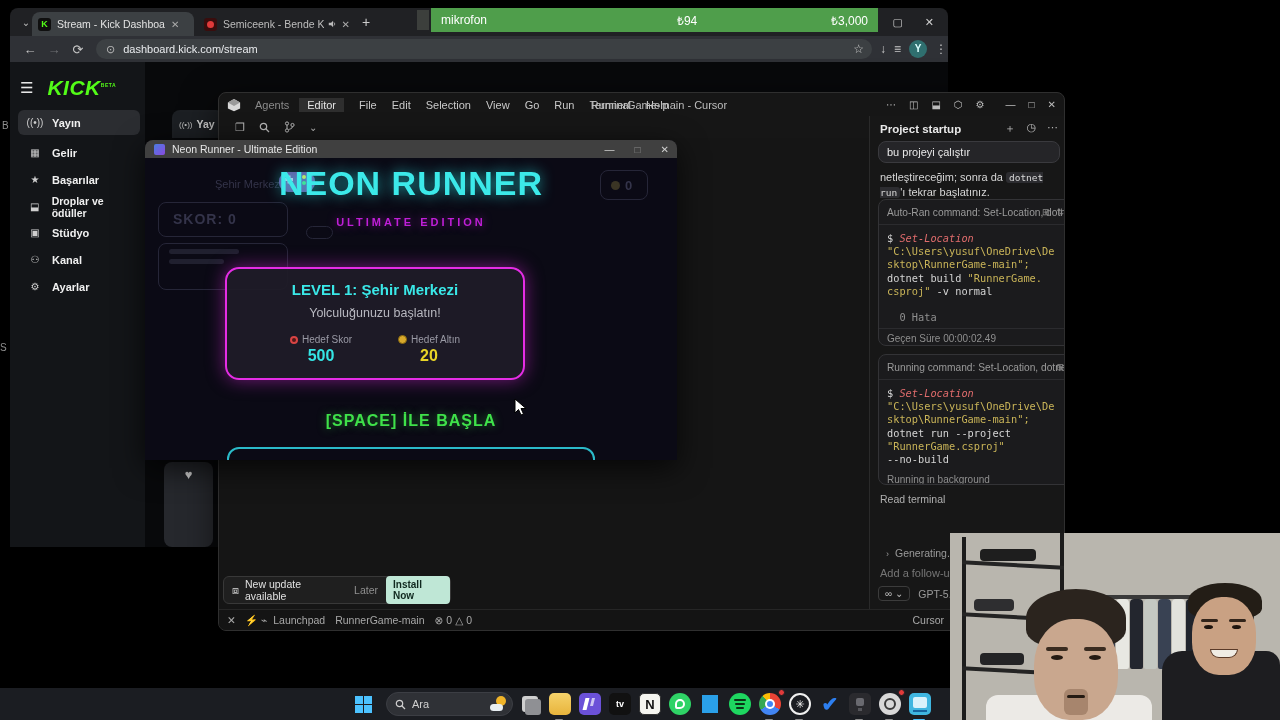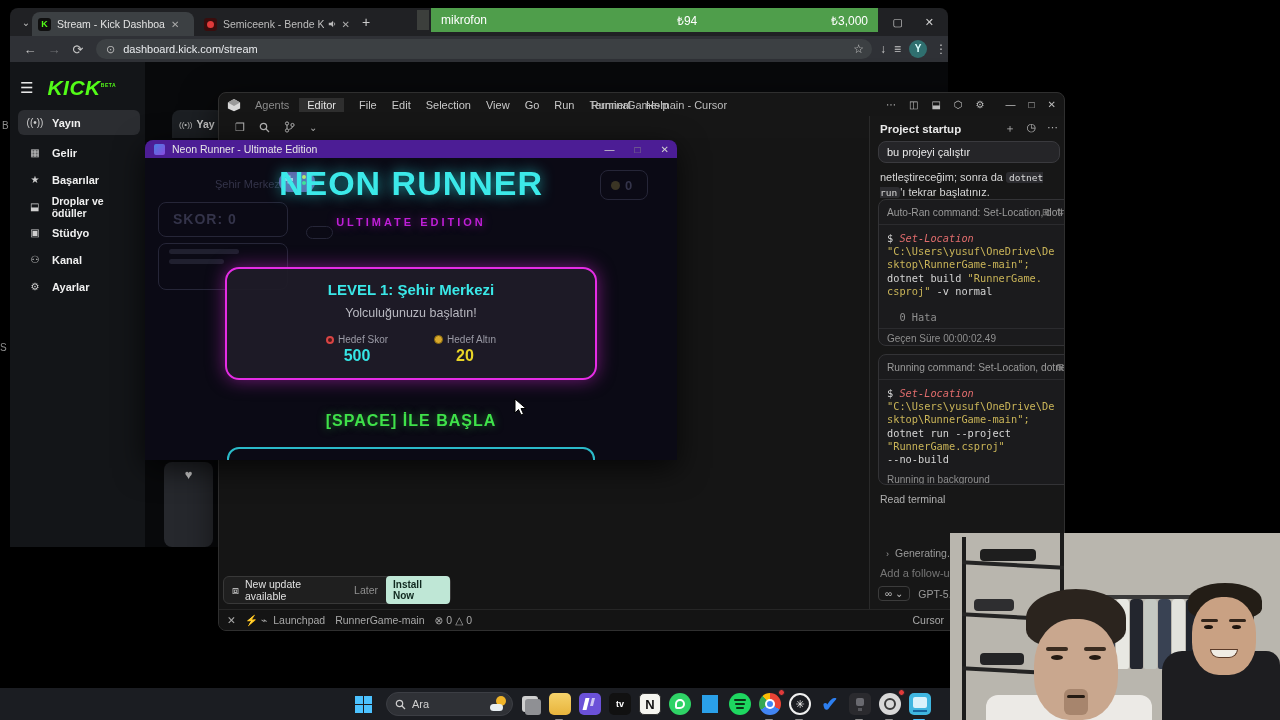--- a/index.html
+++ b/index.html
@@ -108,33 +108,33 @@
   .genrow { position:absolute; left:16px; font-size:10.5px; color:#9a9a9a; }
   .genrow .chev { margin-right:6px; font-size:9px; }
   .followup { position:absolute; left:10px; font-size:11px; color:#767676; }
   .modelrow { position:absolute; left:8px; display:flex; align-items:center; gap:8px; }
   .pill-inf { border:1px solid #3c3c3c; border-radius:4px; color:#bbb; font-size:10px; padding:1px 6px; }
   .model { color:#9a9a9a; font-size:10.5px; }
 
   
   .game { position:absolute; left:145px; top:140px; width:532px; height:320px; z-index:4;
     background:#0b0a15; border-radius:8px 8px 0 0; box-shadow:0 8px 30px rgba(0,0,0,.7); overflow:hidden; }
-  .g-title { position:absolute; top:0; left:0; right:0; height:18px; background:#4c1d95; display:flex; align-items:center; }
+  .g-title { position:absolute; top:0; left:0; right:0; height:18px; background:#404040; display:flex; align-items:center; }
   .g-ico { width:11px; height:11px; border-radius:2px; margin-left:9px; background:linear-gradient(135deg,#4a7de0,#8a4ae0); }
   .g-t { font-size:10.5px; color:#e6e6e6; margin-left:7px; }
   .g-btns { position:absolute; right:8px; display:flex; gap:20px; color:#cfcfcf; font-size:10px; }
   .faint { color:#34344a; }
   .faint-box { position:absolute; border:1px solid #262638; border-radius:8px; }
   .smudge { height:5px; background:#20202f; border-radius:3px; margin:5px 10px 0 10px; }
   .neon-title { position:absolute; left:0; right:0; top:24px; text-align:center; font-size:34px; font-weight:bold;
     color:#3ce9e9; letter-spacing:1px; text-shadow:0 0 14px rgba(40,230,230,.7); }
   .gamepad { position:absolute; left:132px; top:28px; }
   .neon-sub { position:absolute; left:0; right:0; top:76px; text-align:center; font-size:11px; font-weight:bold;
     color:#c01fd8; letter-spacing:3px; text-shadow:0 0 10px rgba(200,30,220,.6); }
-  .level-panel { position:absolute; left:80px; top:127px; width:372px; height:113px; background:rgba(31,28,39,.94);
+  .level-panel { position:absolute; left:80px; top:127px; width:300px; height:113px; background:rgba(31,28,39,.94);
     border:2.5px solid #e52de5; border-radius:14px; box-shadow:0 0 18px rgba(225,40,225,.5); text-align:center; }
   .lvl-t { margin-top:12px; font-size:15px; font-weight:bold; color:#3ae8e8; }
   .lvl-s { margin-top:8px; font-size:12.5px; color:#b8b8c0; }
   .stats { margin-top:14px; display:flex; justify-content:center; gap:46px; }
   .stat .lab { font-size:10px; color:#9a9aa5; display:flex; align-items:center; gap:4px; justify-content:center;}
   .dot-target { width:8px; height:8px; border:2px solid #d84444; border-radius:50%; background:#501818; }
   .dot-coin { width:9px; height:9px; border-radius:50%; background:#d8a92c; border:1px solid #8a6a10; }
   .stat .val1 { font-size:16px; font-weight:bold; color:#35e5e5; margin-top:2px; }
   .stat .val2 { font-size:16px; font-weight:bold; color:#e8d427; margin-top:2px; }
   .start-txt { position:absolute; left:0; right:0; top:272px; text-align:center; font-size:16px; font-weight:bold;

